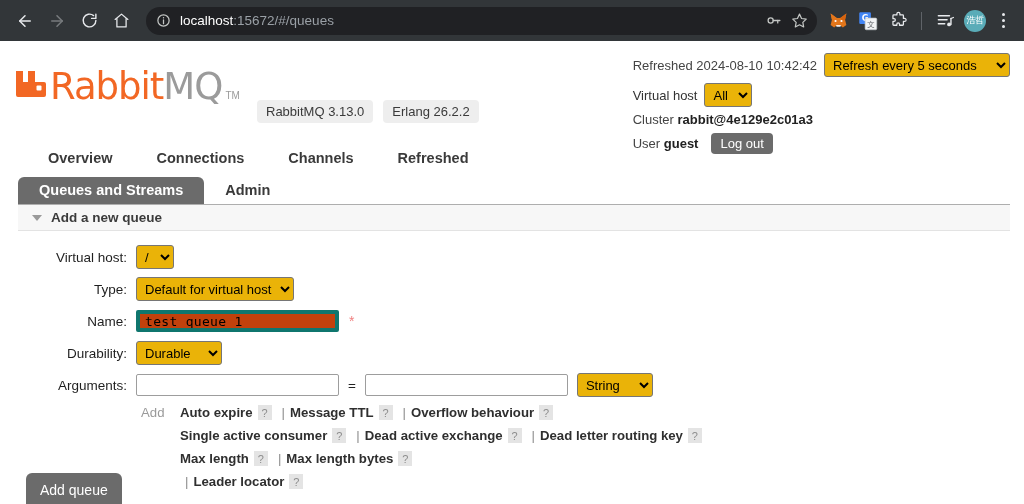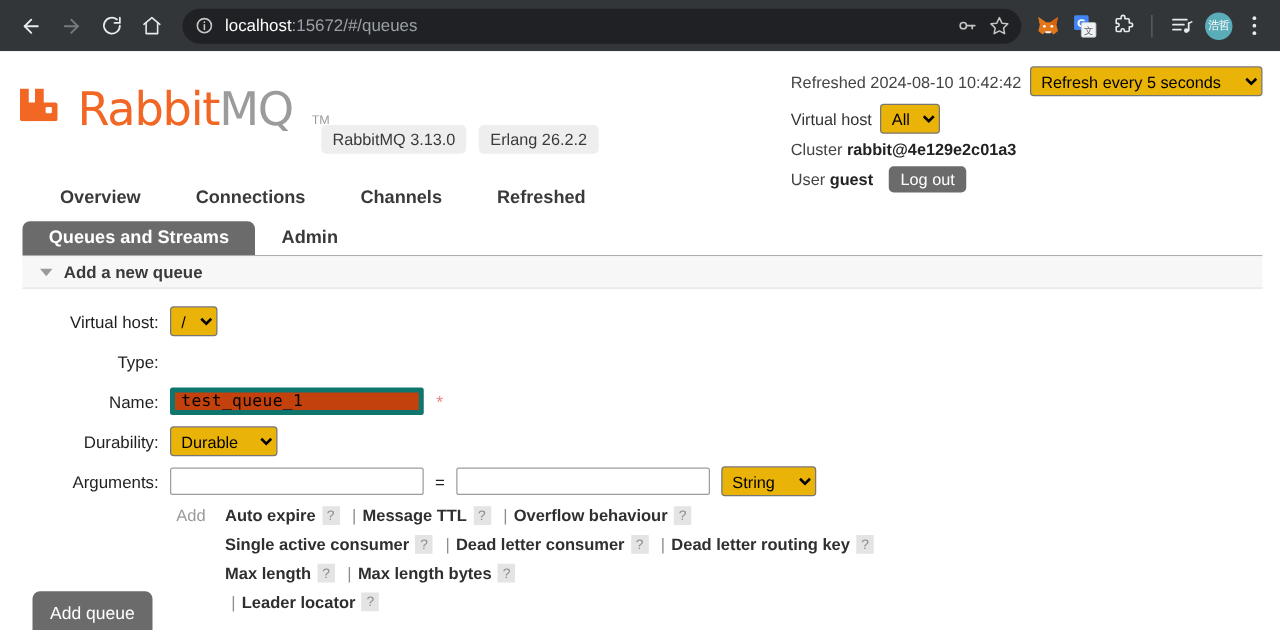--- a/index.html
+++ b/index.html
@@ -111,21 +111,21 @@
   .rmq-header {
     position: relative;
     height: 105px;
   }
   .logo-row {
     position: absolute;
     left: 14px;
     top: 22px;
     display: flex;
     align-items: flex-end;
-    gap: 12px;
+    gap: 0;
   }
   .logo-mark { margin-right: 2px; margin-bottom: 4px; }
   .logo-text {
     font-size: 37px;
     letter-spacing: -1px;
     line-height: 1;
     font-family: "DejaVu Sans", sans-serif;
     font-weight: 400;
   }
   .logo-rabbit { color: #f26724; }
@@ -537,20 +537,23 @@
 
       <div class="form-row">
         <span class="form-label">Virtual host:</span>
         <select class="sel" style="width:38px">
           <option>/</option>
         </select>
       </div>
 
       <div class="form-row">
         <span class="form-label">Type:</span>
+        <select class="sel" style="width:158px">
+          <option>Default for virtual host</option>
+        </select>
       </div>
 
       <div class="form-row">
         <span class="form-label">Name:</span>
         <input class="txt-input name-input" type="text" value="test_queue_1" style="">
         <span class="required-star">*</span>
       </div>
 
       <div class="form-row">
         <span class="form-label">Durability:</span>
@@ -581,21 +584,21 @@
           <span class="pipe">|</span>
           <span class="preset-link">Overflow behaviour</span>
           <span class="help-q">?</span>
         </div>
 
         <div class="preset-line">
           <span class="add-spacer"></span>
           <span class="preset-link">Single active consumer</span>
           <span class="help-q">?</span>
           <span class="pipe">|</span>
-          <span class="preset-link">Dead letter consumer</span>
+          <span class="preset-link">Dead active exchange</span>
           <span class="help-q">?</span>
           <span class="pipe">|</span>
           <span class="preset-link">Dead letter routing key</span>
           <span class="help-q">?</span>
         </div>
 
         <div class="preset-line">
           <span class="add-spacer"></span>
           <span class="preset-link">Max length</span>
           <span class="help-q">?</span>

